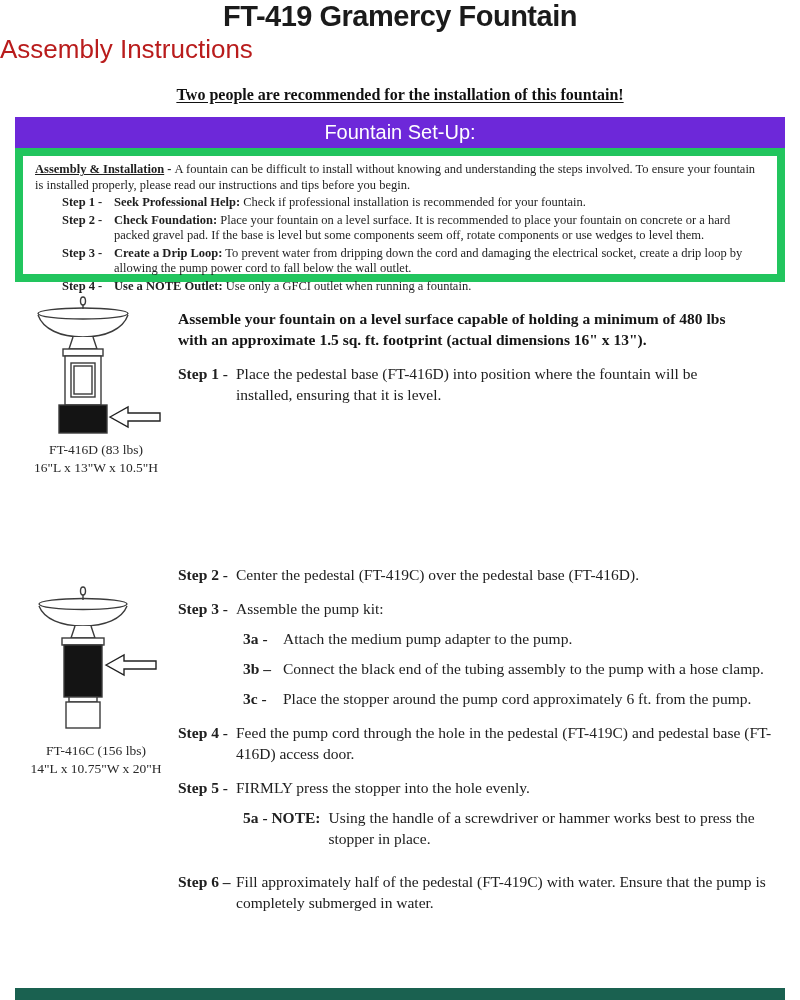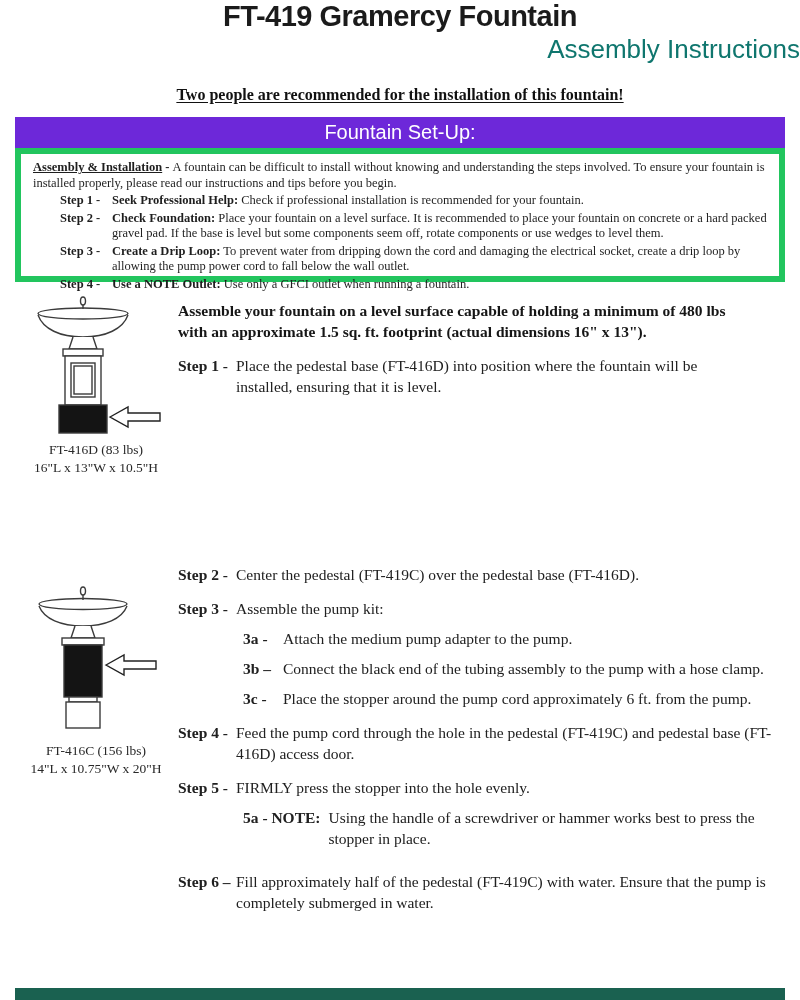--- a/index.html
+++ b/index.html
@@ -1,44 +1,44 @@
 <!DOCTYPE html>
 <html><head>
 <meta charset="utf-8">
 <style>
   html,body{margin:0;padding:0}
   body{width:800px;height:1000px;background:#ffffff;position:relative;overflow:hidden;
        font-family:"Liberation Serif",serif;color:#1c1c1c}
   .title{text-align:center;font-family:"Liberation Sans",sans-serif;
          font-weight:bold;font-size:29px;letter-spacing:-.5px;color:#1b1b1b}
-  .subtitle{text-align:right;font-family:"Liberation Sans",sans-serif;font-size:26px;
-            margin-top:1px;color:#0f766e}
+  .subtitle{text-align:left;font-family:"Liberation Sans",sans-serif;font-size:26px;
+            margin-top:1px;color:#b91c1c}
   .tagline{text-align:center;font-size:16px;font-weight:bold;margin-top:21px;
            text-decoration:underline;text-underline-offset:2px;color:#111}
   .greenbar{position:absolute;left:15px;right:15px;top:117px;height:31px;background:#6d28d9;
             color:#fff;font-family:"Liberation Sans",sans-serif;font-size:20px;
             text-align:center;line-height:30px}
-  .setupbox{position:absolute;left:15px;right:15px;top:148px;height:134px;border:6px solid #22c55e;
+  .setupbox{position:absolute;left:15px;right:15px;top:148px;height:134px;border:8px solid #22c55e;
             box-sizing:border-box;background:#fff;padding:6px 12px 0 12px;
             font-size:12.5px;line-height:15.5px;color:#1e1e1e}
   .intro-label{font-weight:bold;text-decoration:underline}
   .intro-dash{font-weight:bold}
   .bstep{display:flex;margin-left:27px;margin-top:2px}
   .bstep .bnum{font-weight:bold;flex:none;width:52px}
   .bstep .btext{flex:1}
   .blabel{font-weight:bold}
   .fig{position:absolute;left:20px}
   #fig1{top:296px}
   #fig2{top:586px}
   .caption{position:absolute;left:10px;width:172px;text-align:center;font-size:13.5px;
            line-height:18px;color:#282828}
   #caption1{top:441px}
   #caption2{top:742px}
   .col{position:absolute;left:178px;font-size:15.5px;line-height:21px;color:#202020}
-  #col1{top:300px;width:579px}
+  #col1{top:308px;width:579px}
   #col2{top:551px;width:600px}
   .lead{font-weight:bold;color:#161616}
   .srow{display:flex;margin-top:13px}
   .srow .snum{font-weight:bold;flex:none;min-width:54px;padding-right:4px}
   .srow.sub{margin-left:65px;margin-top:9px}
   .srow.sub .snum{min-width:36px}
   .srow.sub.note .snum{min-width:0;padding-right:8px}
   .stext{flex:1}
   .gap{margin-top:22px}
   .footer-rule{position:absolute;left:15px;right:15px;top:988px;height:12px;background:#1a6150}

